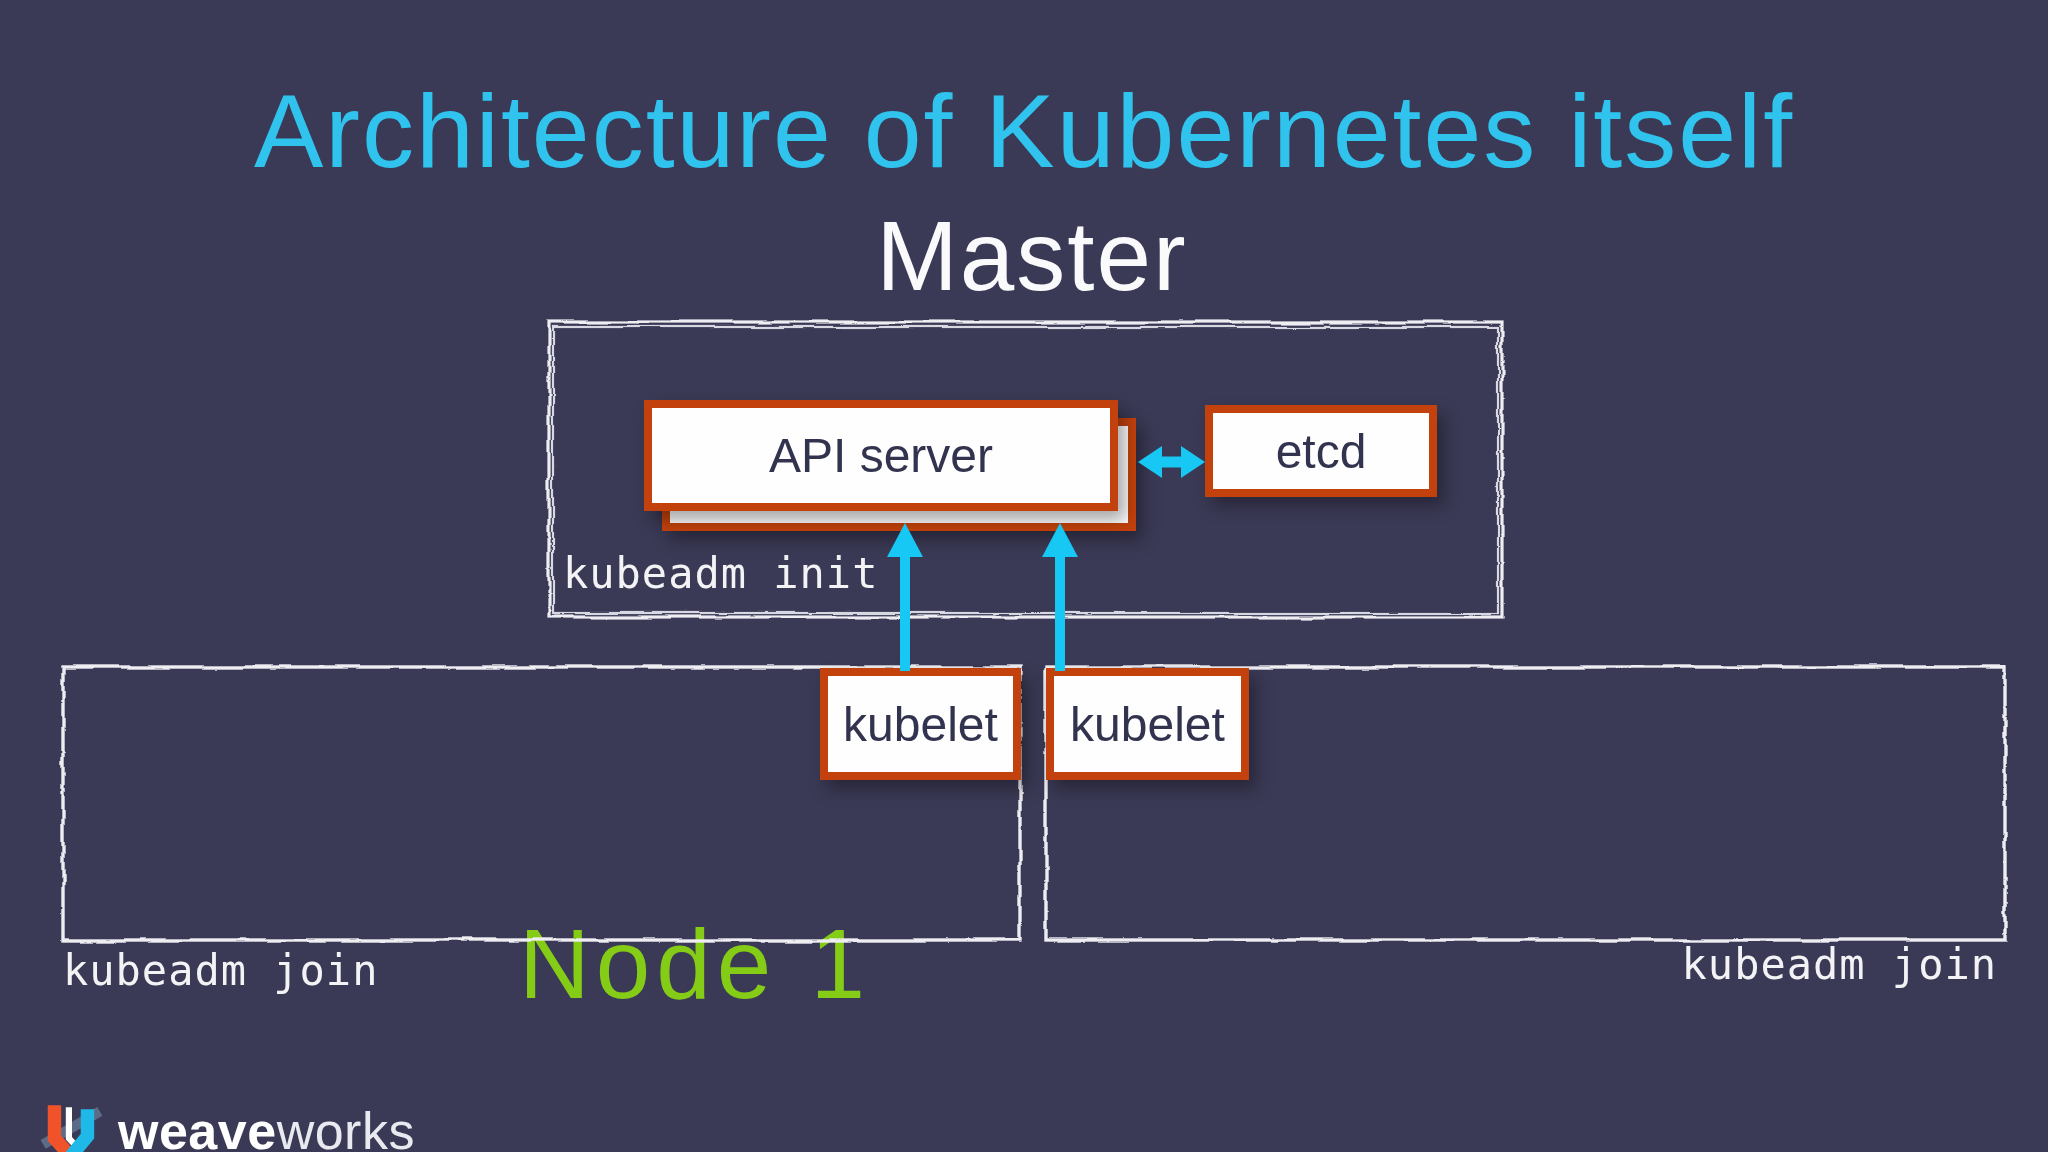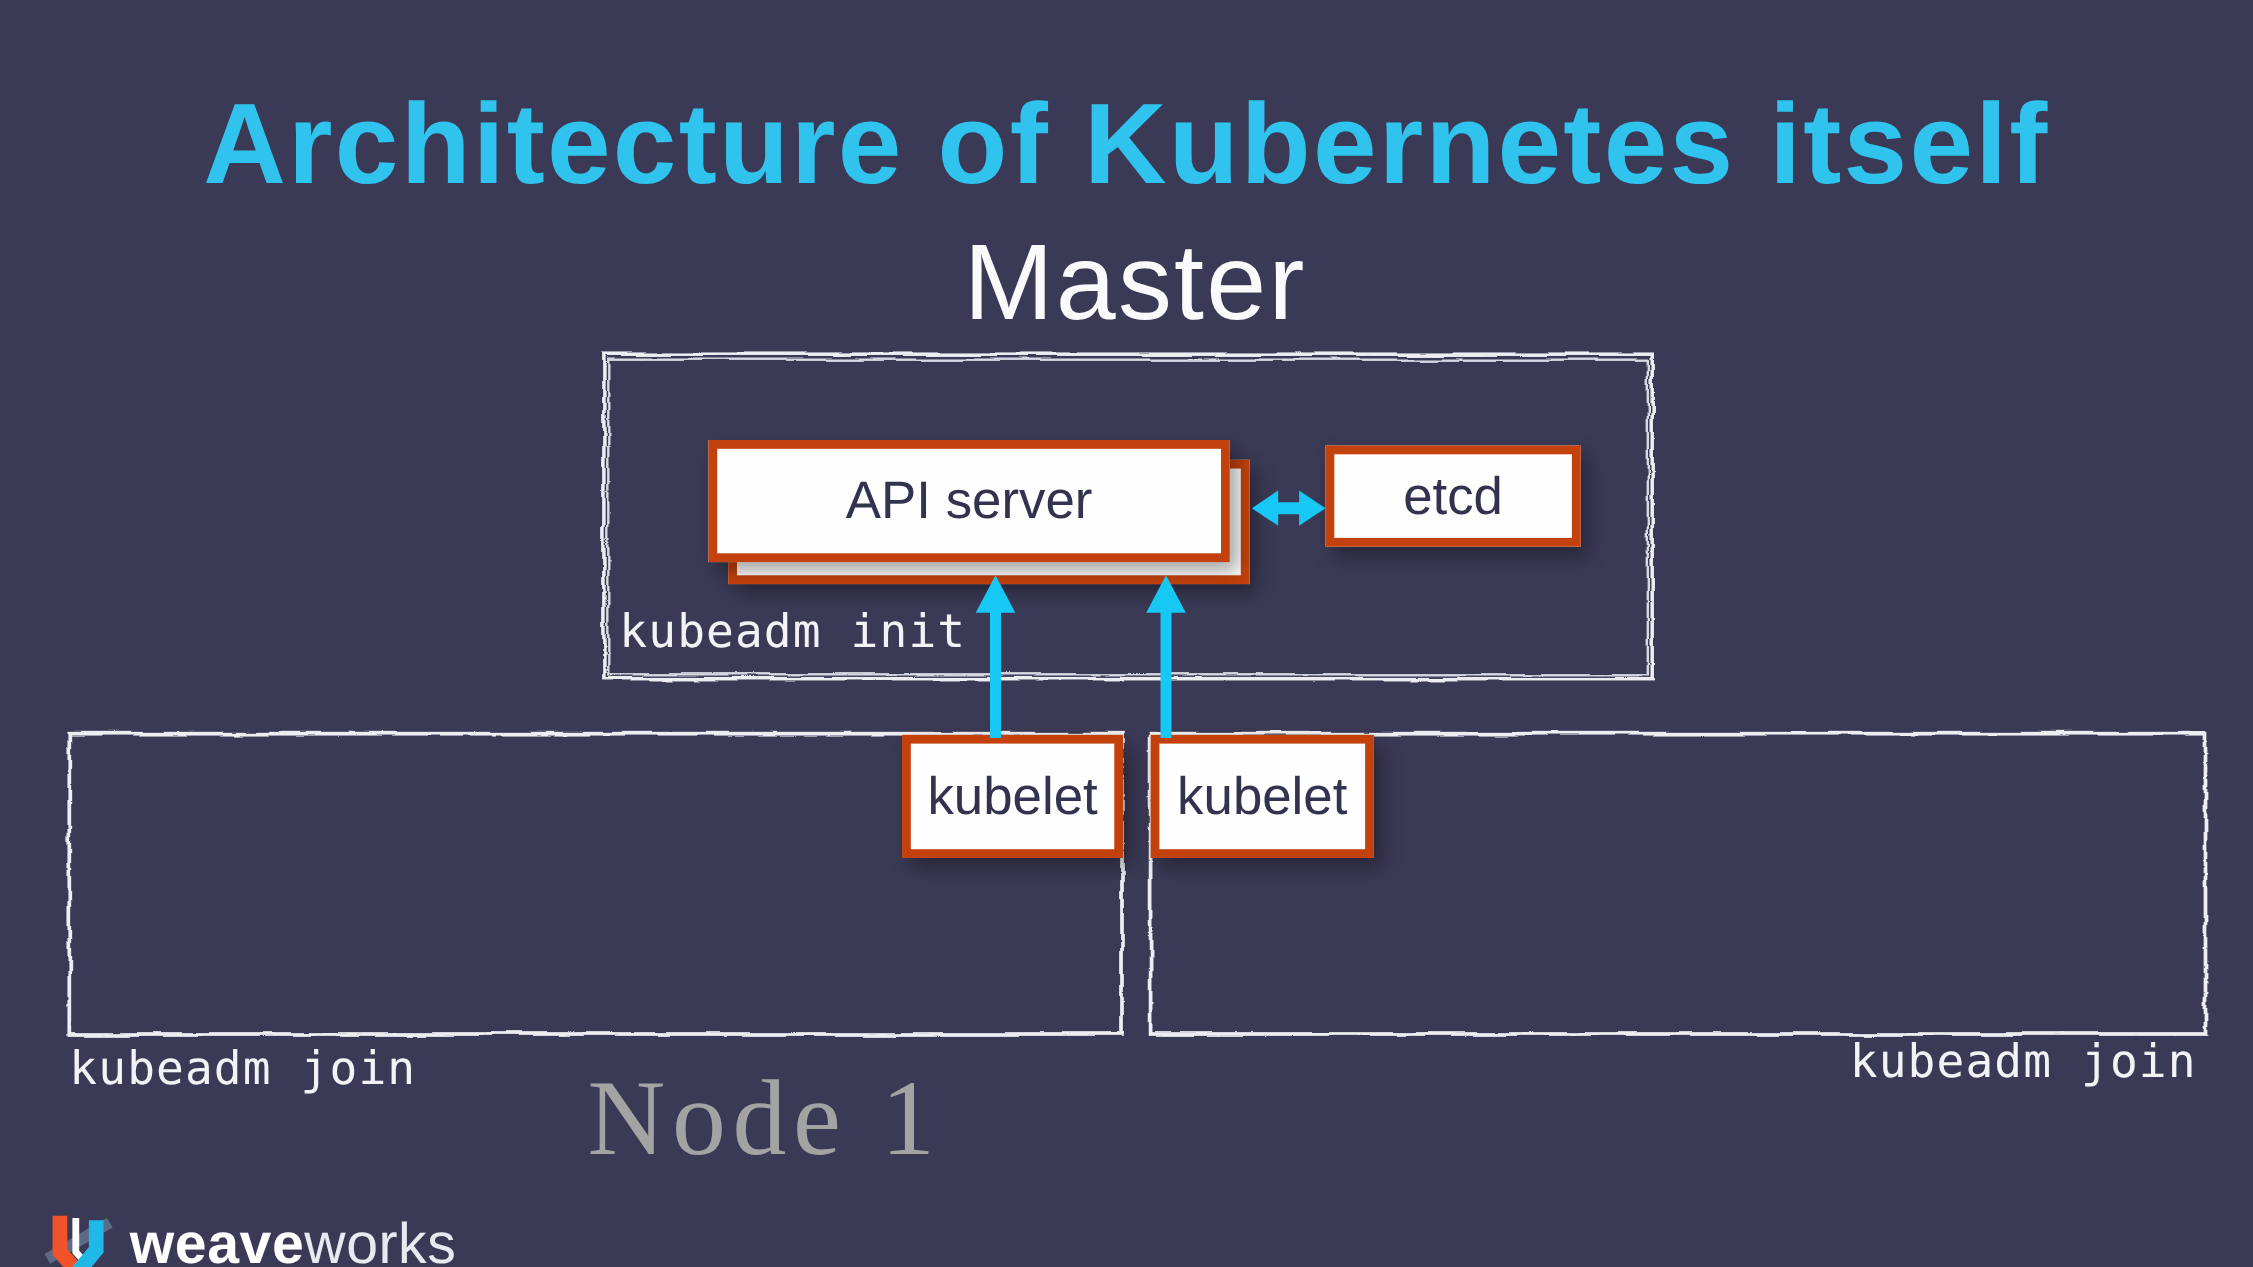--- a/index.html
+++ b/index.html
@@ -8,35 +8,34 @@
     width:2048px;height:1152px;
     background:#3B3A56;
     overflow:hidden;
     font-family:"Liberation Sans", sans-serif;
   }
   .abs{position:absolute;}
   
   .title{
     left:0;top:72px;width:2048px;
     text-align:center;
-    font-size:104px;font-weight:700;letter-spacing:2px;
+    font-size:104px;font-weight:400;letter-spacing:2px;
     color:#2FC3EE;
   }
   .master-label{
     left:0;top:200px;width:2064px;
     text-align:center;
     font-size:98px;font-weight:200;letter-spacing:2px;
     color:#FAFAFC;
   }
   .node-label{
-    top:961px;
+    top:908px;
     font-size:98px;font-weight:200;letter-spacing:6px;
-    color:#a3a3a3;white-space:nowrap;
+    color:#84cc16;white-space:nowrap;
     transform:translateX(-50%);
-    font-family:Liberation Serif, serif;
   }
   .node1-label{left:695px;}
   .node2-label{left:1396px;}
   
   .comp{
     background:#FEFEFF;
     border:8px solid #c2410c;
     box-sizing:border-box;
     display:flex;align-items:center;justify-content:center;
     color:#32334E;

